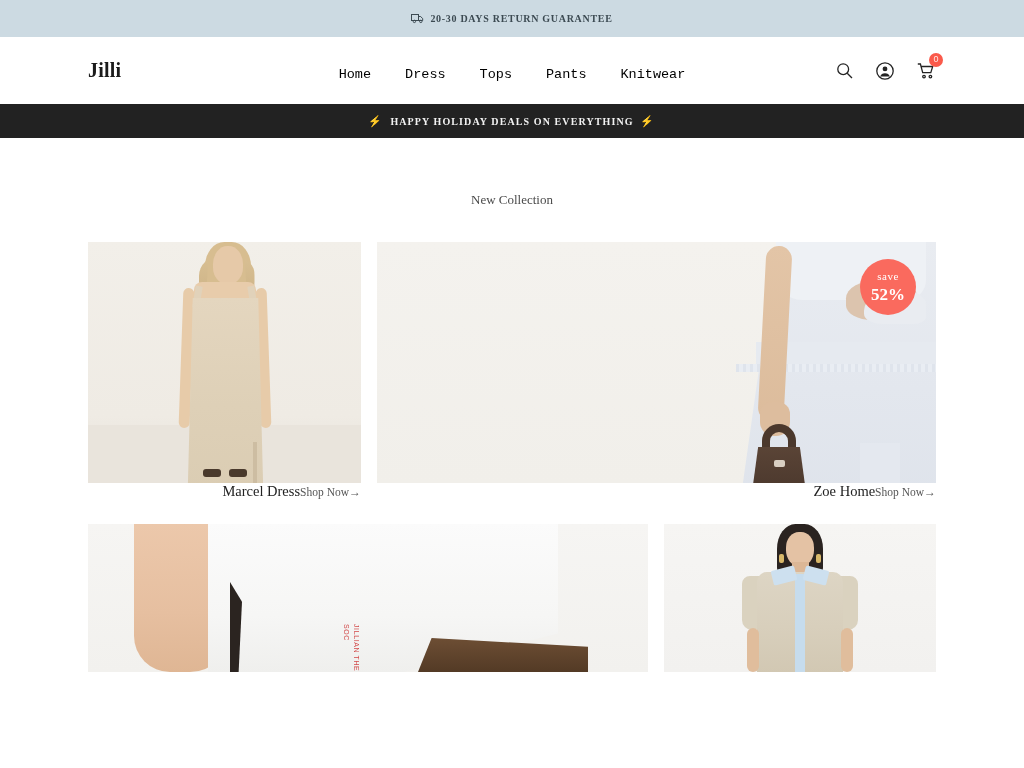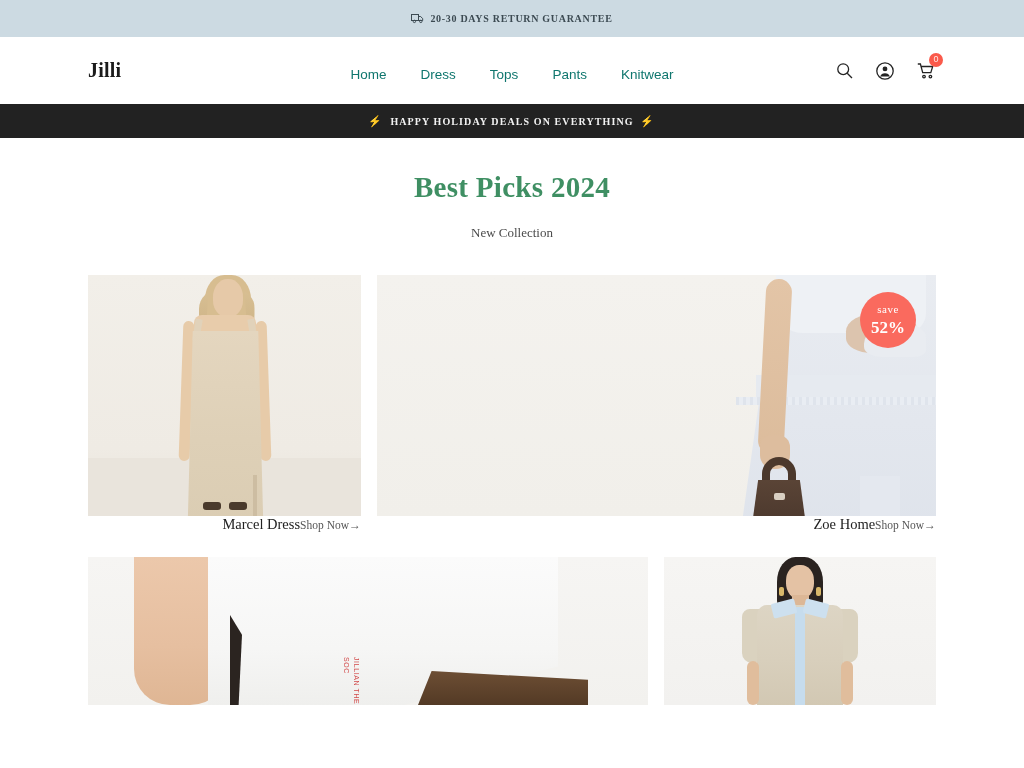--- a/index.html
+++ b/index.html
@@ -47,23 +47,23 @@
     position: absolute;
     left: 0; right: 0;
     display: flex;
     justify-content: center;
     gap: 34px;
     pointer-events: none;
   }
   .nav a {
     pointer-events: auto;
     font-size: 13.5px;
-    color: #0f766e;
+    color: #000000;
     text-decoration: none;
-    font-family: Liberation Sans, sans-serif;
+    font-family: Liberation Mono, monospace;
     margin-top: 8px;
   }
   .header-icons {
     margin-left: auto;
     display: flex;
     align-items: center;
     gap: 21px;
     position: relative;
     z-index: 2;
   }
@@ -348,21 +348,20 @@
   </div>
 </div>
 
 <div class="promo">
   <span class="bolt">⚡</span>
   <span>HAPPY HOLIDAY DEALS ON EVERYTHING</span>
   <span class="bolt">⚡</span>
 </div>
 
 <div class="hero">
-  <h1 class="hero-title">Best Picks 2024</h1>
   <div class="hero-sub">New Collection</div>
 </div>
 
 <div class="grid">
 
   <div class="row">
 
     <div class="card card-a">
       <div class="media media-tall">
         <div class="scene s1">

